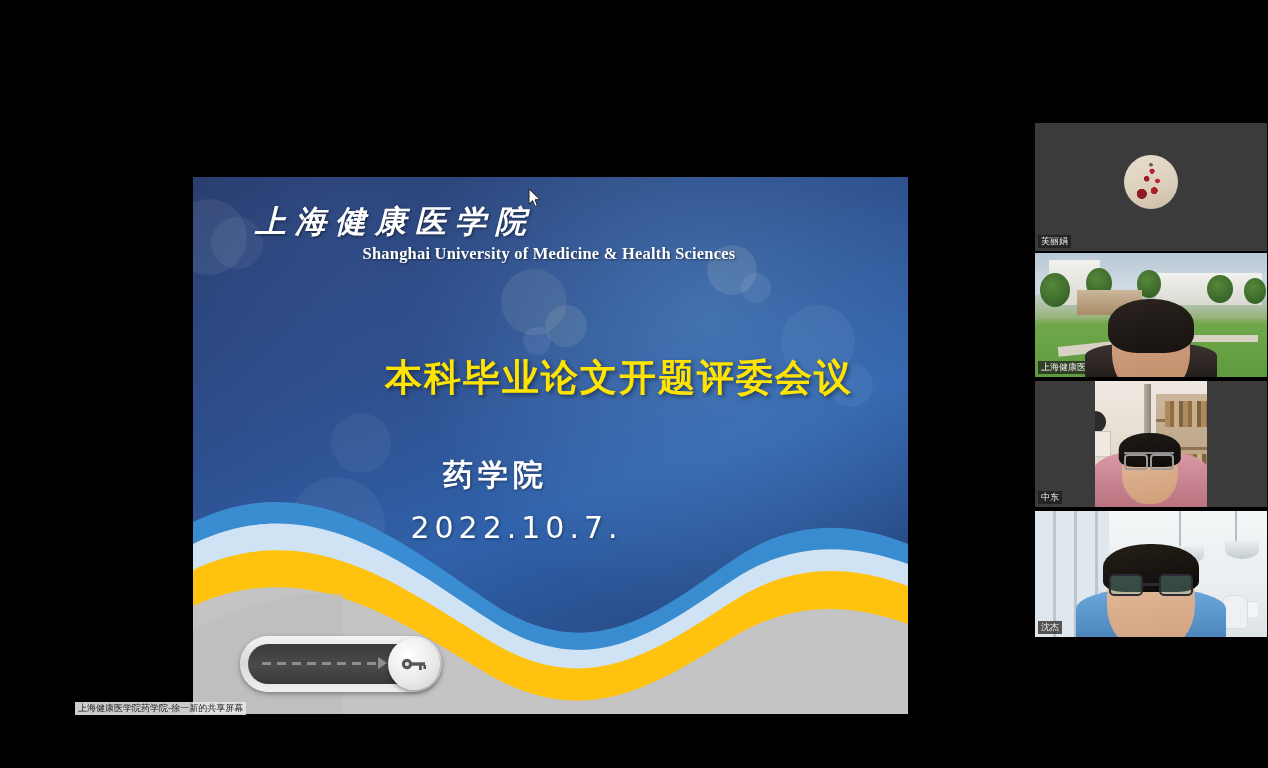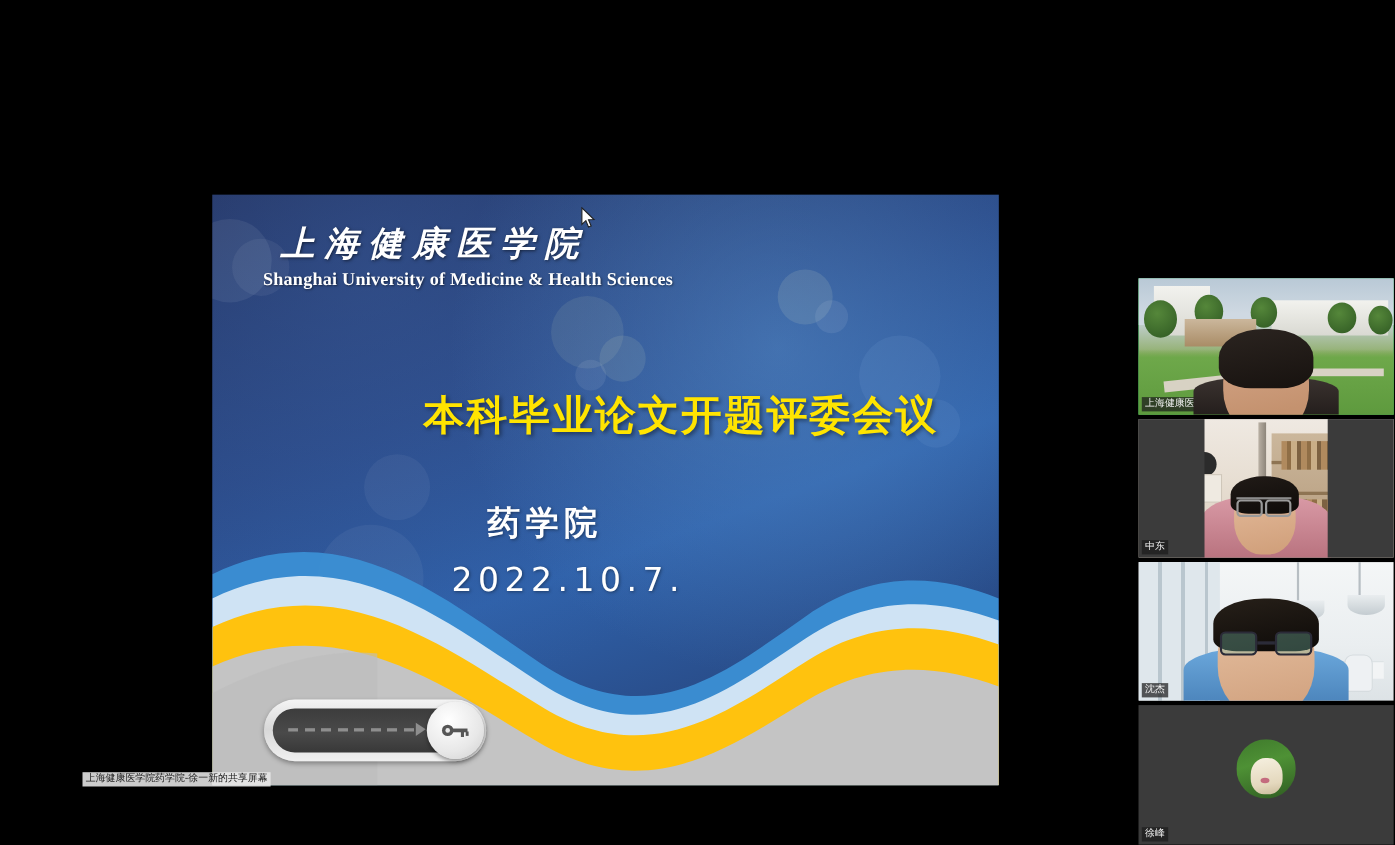--- a/index.html
+++ b/index.html
@@ -34,20 +34,21 @@
     letter-spacing: 9px; font-style: italic;
     text-shadow: 1px 1px 3px rgba(0,0,0,0.55);
     line-height: 1.2;
     margin-left: 16px;
   }
   #logo-en {
     font-family: "Liberation Serif", serif;
     font-size: 16.5px; font-weight: 700; color: #fff;
     letter-spacing: 0.2px; margin-top: 4px;
     text-shadow: 1px 1px 2px rgba(0,0,0,0.5);
+    text-align: center;
   }
 
   
   #slide-title {
     position: absolute; left: 0; top: 176px; width: 852px;
     text-align: center;
     font-family: "DejaVu Sans", sans-serif;
     font-size: 37px; font-weight: 700; color: #ffe400;
     letter-spacing: 2px;
     text-shadow: 2px 2px 4px rgba(0,0,0,0.45);
@@ -314,20 +315,26 @@
 
     <div id="share-label">上海健康医学院药学院-徐一新的共享屏幕</div>
 
     <svg id="cursor" viewBox="0 0 14 20">
       <path d="M1,1 L1,16 L4.6,12.6 L7,18.4 L9.4,17.4 L7,11.8 L12,11.6 Z" fill="#ffffff" stroke="#222" stroke-width="1"></path>
     </svg>
   </div>
 
   <div id="filmstrip">
 
+    <div class="tile" style="top:123px;height:128px;">
+      <div class="avatar">
+          <div class="av-flowers"></div>
+        </div>
+      <div class="tile-name">芙丽娟</div>
+    </div>
 
     <div class="tile active" style="top:253px;height:124px;">
       <div class="tile-video">
         <div class="bg-campus">
           <div class="bldg" style="left:6%;top:6%;width:22%;height:36%;"></div>
           <div class="bldg" style="left:52%;top:16%;width:46%;height:26%;"></div>
           <div class="tree" style="left:2%;top:16%;width:30px;height:34px;"></div>
           <div class="tree" style="left:22%;top:12%;width:26px;height:30px;"></div>
           <div class="tree" style="left:44%;top:14%;width:24px;height:28px;"></div>
           <div class="tree" style="left:74%;top:18%;width:26px;height:28px;"></div>
@@ -384,20 +391,14 @@
         <div class="p3-body"></div>
         <div class="p3-head"></div>
         <div class="p3-hair"></div>
         <div class="p3-glass"></div>
         <div class="pillar-left"></div>
         <div class="pillar-right"></div>
       </div>
       <div class="tile-name" style="z-index:4;">中东</div>
     </div>
 
-    <div class="tile" style="top:641px;height:127px;">
-      <div class="avatar">
-          <div class="av-dog"></div>
-        </div>
-      <div class="tile-name">徐峰</div>
-    </div>
   </div>
 </div>
 
 </body></html>

